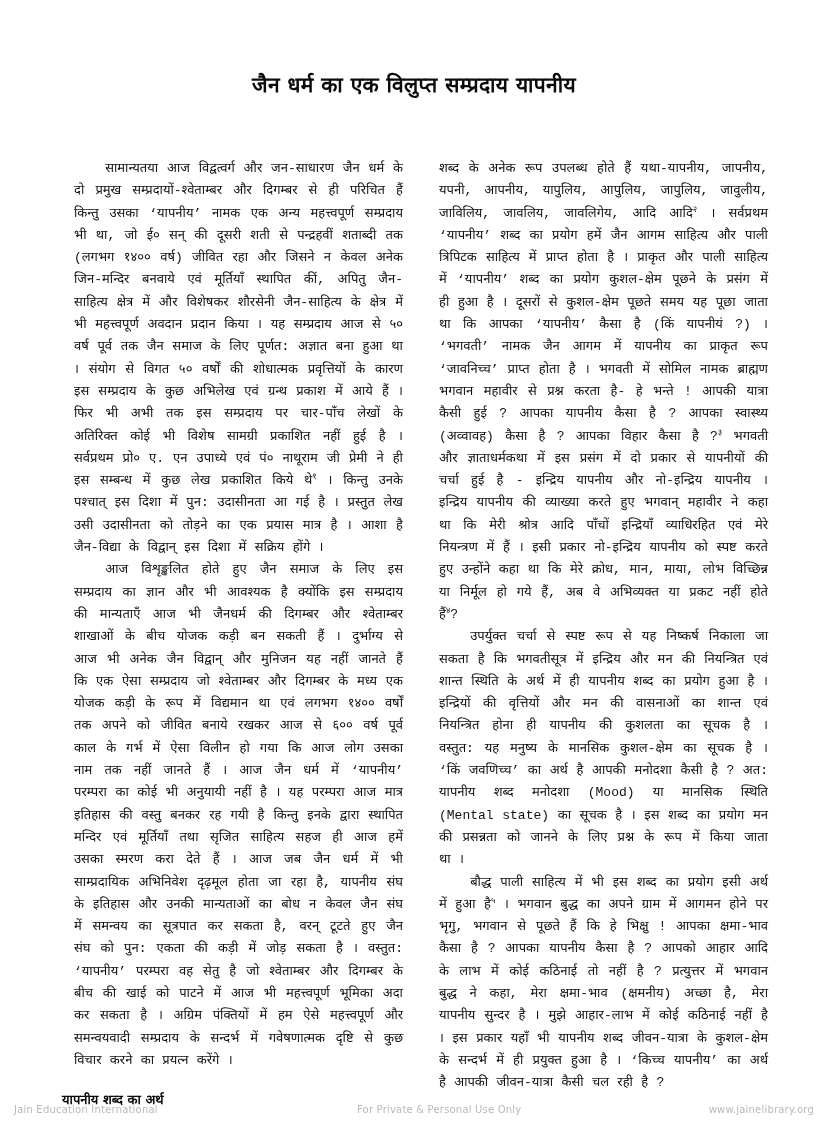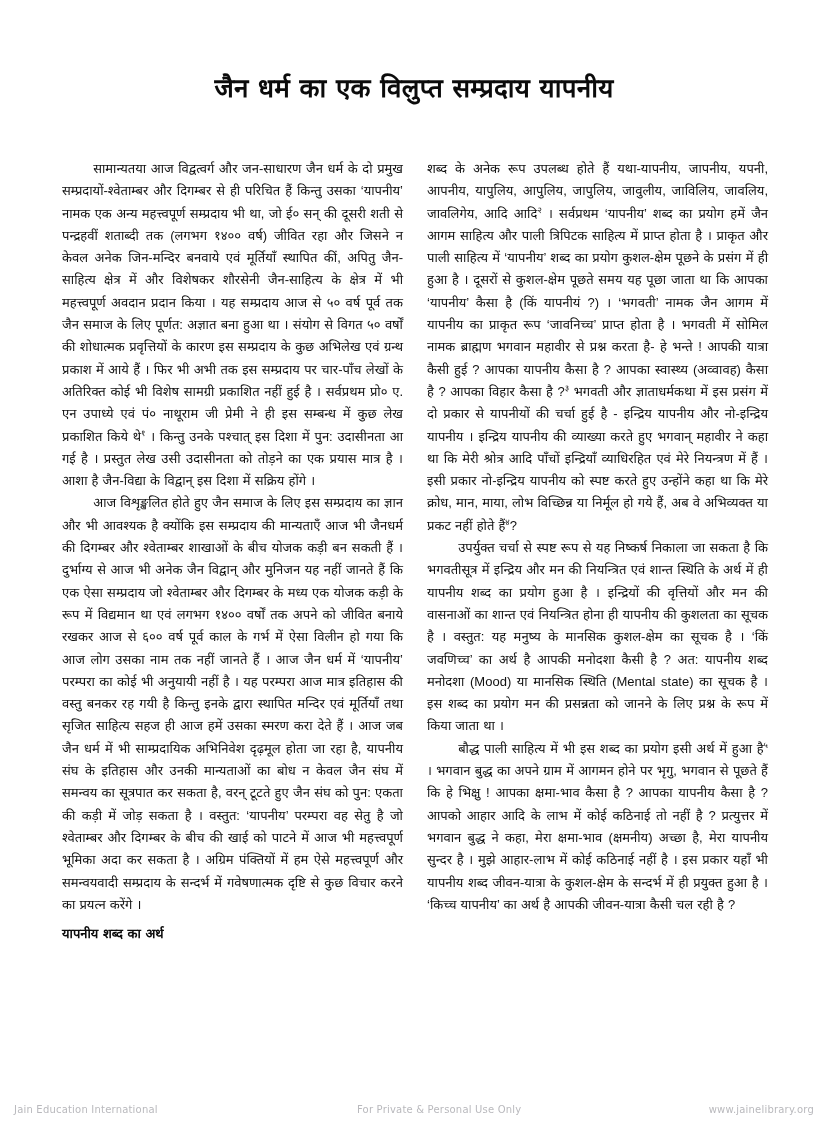--- a/index.html
+++ b/index.html
@@ -25,21 +25,21 @@
   
   .title-wrap {
     position: absolute;
     left: 0;
     top: 72px;
     width: 828px;
     text-align: center;
   }
   .doc-title {
     font-family: "DejaVu Sans", "Liberation Sans", sans-serif;
-    font-size: 26px;
+    font-size: 21px;
     font-weight: bold;
     letter-spacing: 0.3px;
     color: #0b0b0b;
     line-height: 1.25;
     margin: 0;
   }
 
   
   .columns {
     position: absolute;
@@ -52,39 +52,39 @@
     align-items: flex-start;
   }
   .col {
     width: 343px;
     box-sizing: border-box;
   }
   .col-left  { padding-right: 2px; }
   .col-right { padding-left: 2px; }
 
   p.para {
-    margin: 0 0 0 0;
-    font-family: Liberation Sans, sans-serif;
+    margin: 0 0 0 12px;
+    font-family: Liberation Mono, monospace;
     font-size: 13.0px;
     line-height: 22.3px;
     text-align: justify;
     text-justify: inter-word;
     text-indent: 2.4em;
     color: #101010;
     word-spacing: 0.5px;
     hyphens: none;
   }
   p.para.noindent { text-indent: 0; }
 
   h2.subhead {
     font-family: "DejaVu Sans", "Liberation Sans", sans-serif;
     font-size: 13.0px;
     font-weight: bold;
     line-height: 22.3px;
-    margin: 7px 0 0 0;
+    margin: 17px 0 0 0;
     color: #0b0b0b;
     text-align: left;
   }
 
   sup.note {
     font-size: 8.5px;
     vertical-align: super;
     line-height: 0;
   }
 

